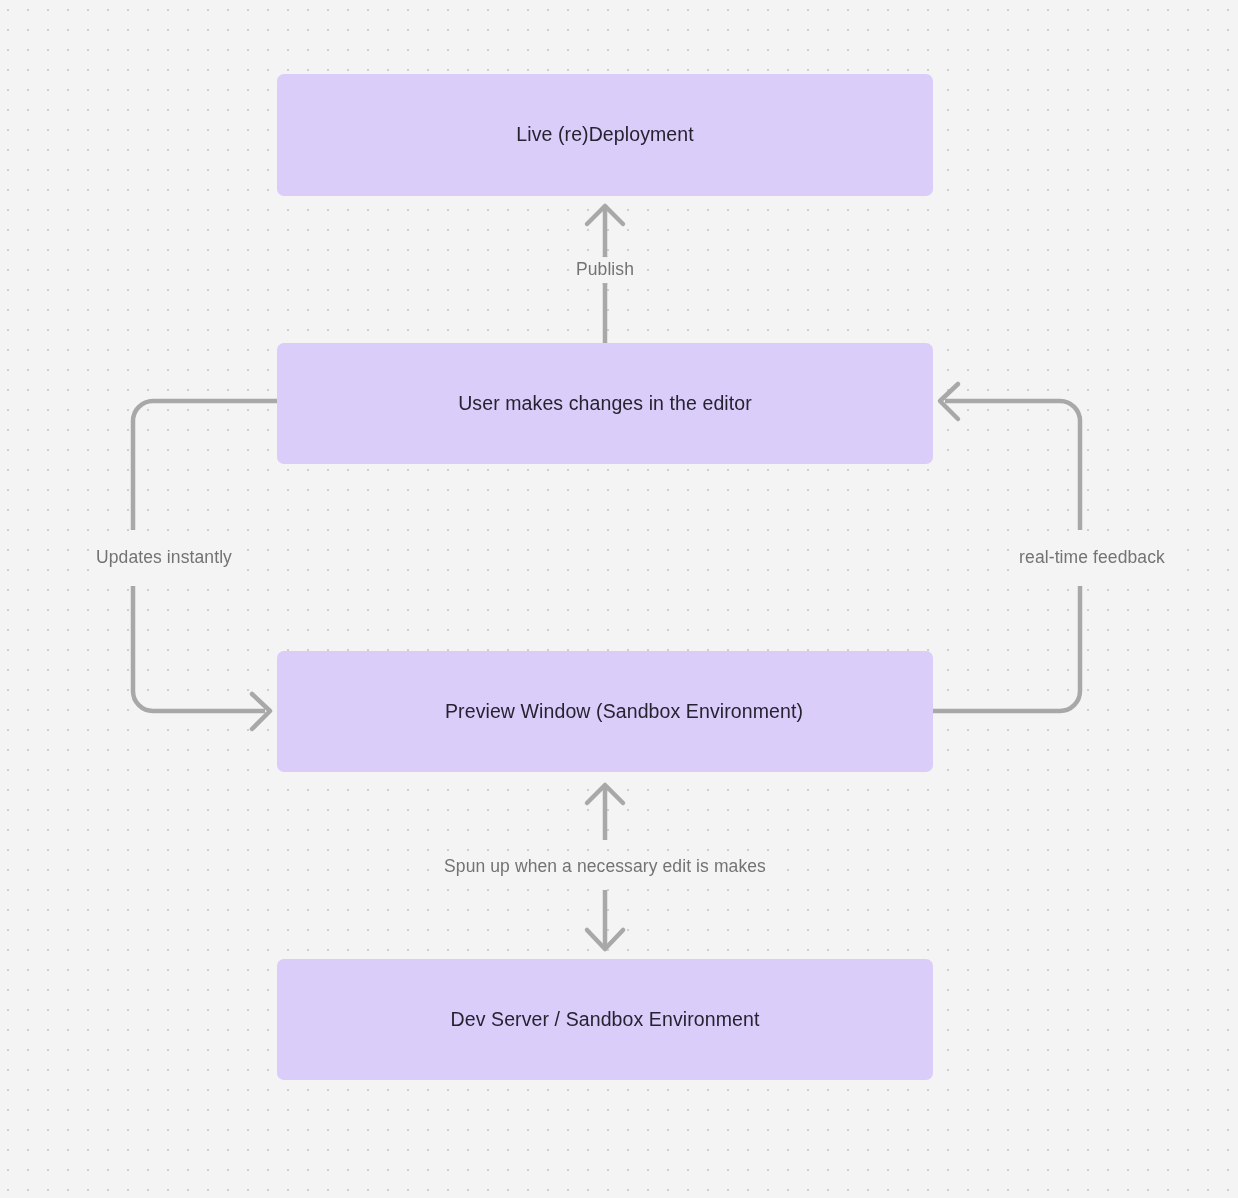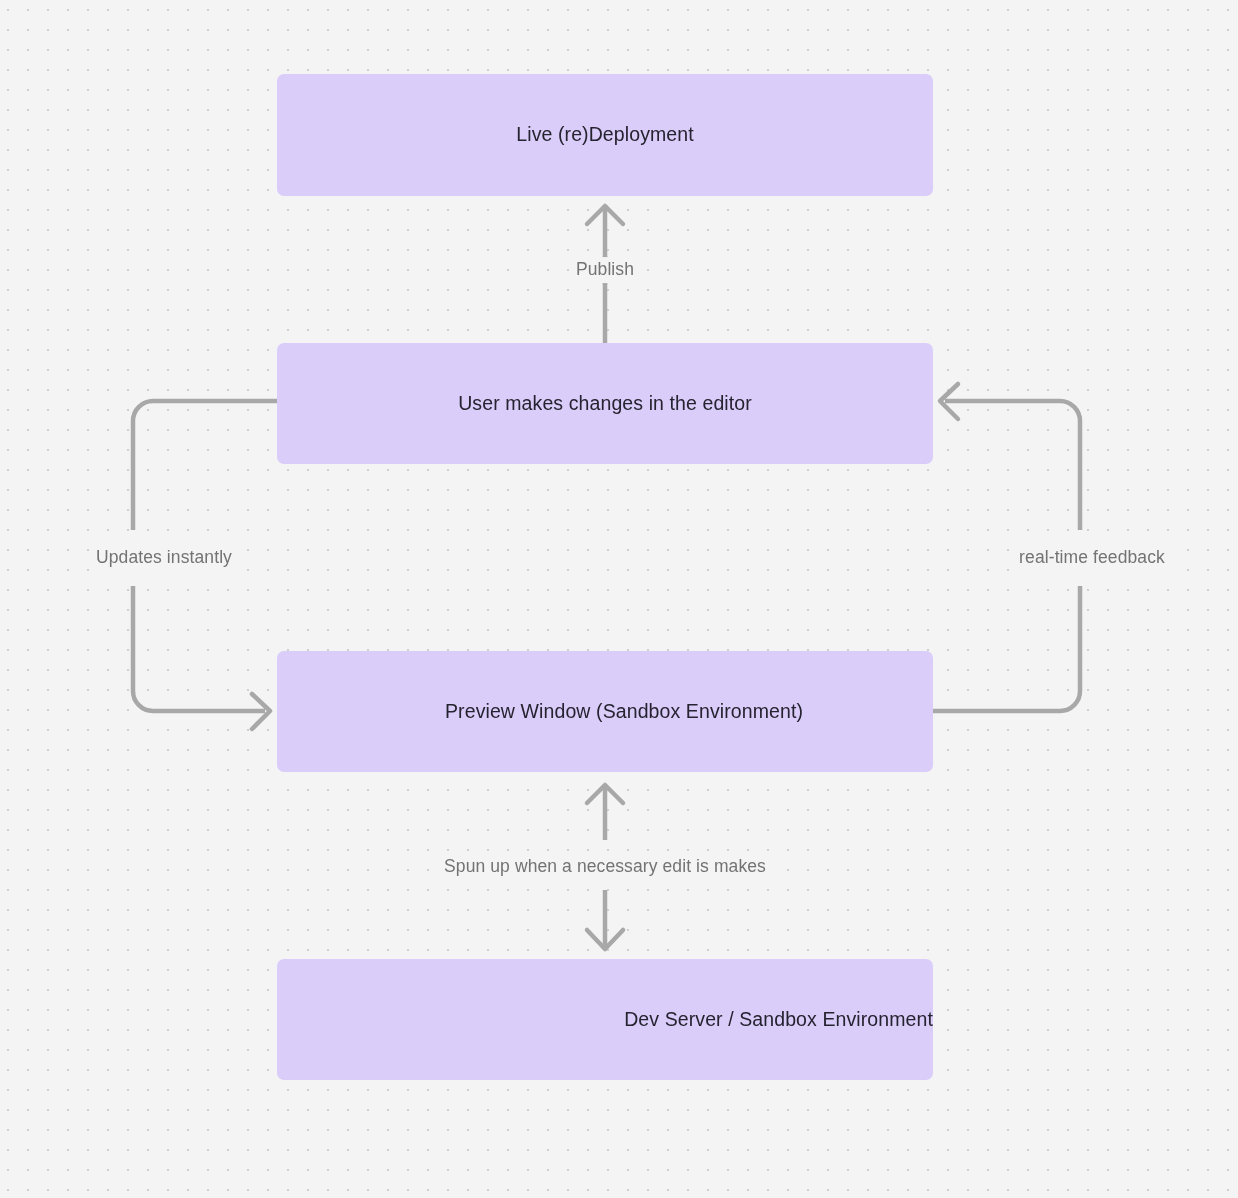--- a/index.html
+++ b/index.html
@@ -61,21 +61,21 @@
     background-color: #f4f4f4;
     padding: 2px 7px;
     transform: translate(-50%, -50%);
     line-height: 1.25;
   }
 
   
   #node-live        { left: 277px; top: 74px;  width: 656px; height: 122px; }
   #node-user-edits  { left: 277px; top: 343px; width: 656px; height: 121px; }
   #node-preview     { left: 277px; top: 651px; width: 656px; height: 121px; padding-left: 38px; }
-  #node-dev-server  { left: 277px; top: 959px; width: 656px; height: 121px; justify-content: flex-end; }
+  #node-dev-server  { left: 277px; top: 959px; width: 656px; height: 121px; }
 
   
   #label-publish        { left: 605px; top: 270px; }
   #label-updates        { left: 132px; top: 558px; margin-left: 32px; }
   #label-feedback       { left: 1079px; top: 558px; margin-left: 13px; }
   #label-spun-up        { left: 605px; top: 867px; }
 </style>
 </head>
 <body>
 

